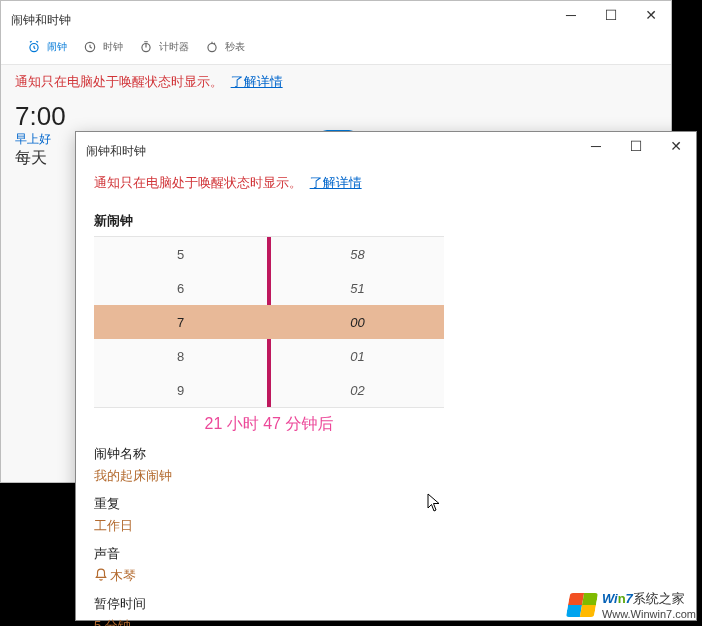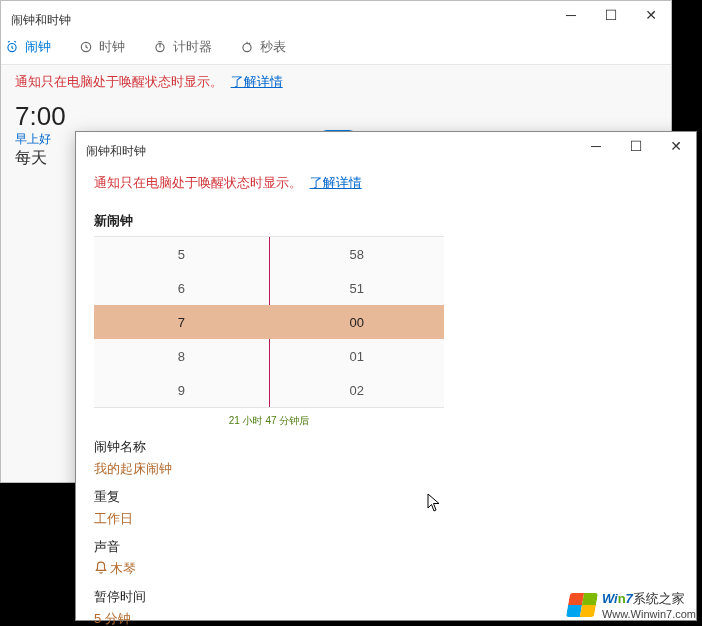--- a/index.html
+++ b/index.html
@@ -34,25 +34,25 @@
   .win-controls { display: flex; height: 100%; }
   .win-btn {
     width: 40px;
     display: flex; align-items: center; justify-content: center;
     font-size: 14px; color: #333;
   }
   .tabbar {
     height: 36px;
     display: flex;
     align-items: center;
-    gap: 28px;
-    padding: 0 4px;
+    gap: 16px;
+    padding: 0 26px;
     background: #fff;
     border-bottom: 1px solid #e6e6e6;
-    font-size: 13px;
+    font-size: 10px;
     color: #666;
   }
   .tab { display: flex; align-items: center; gap: 6px; }
   .tab.active { color: #0078d7; }
   .tab .ico { width: 14px; height: 14px; display: inline-flex; align-items:center; justify-content:center; }
   .notice {
     padding: 8px 14px;
     font-size: 13px;
   }
   .notice-text { color: #d13438; }
@@ -95,35 +95,35 @@
     border-left: none; border-right: none;
     background: #fafafa;
     position: relative;
     margin-top: 4px;
   }
   .picker-col {
     flex:1;
     display:flex; flex-direction:column;
     align-items:center;
   }
-  .picker-col + .picker-col { border-left: 1px solid #be185d; }
+  .picker-col + .picker-col { border-left: 4px solid #be185d; font-style: italic; }
   .picker-cell {
     height: 34px; width:100%;
     display:flex; align-items:center; justify-content:center;
     color: #555;
   }
   .picker-row-sel {
     position:absolute; left:0; right:0;
     top: 68px; height:34px;
     background: #e8b998;
     z-index: 0;
   }
   .picker-col .picker-cell { position: relative; z-index:1; }
   .picker-cell.sel { color:#222; font-weight:500; }
-  .time-remaining { text-align:center; color:#4d7c0f; font-size:10px; margin:6px 0 10px; }
+  .time-remaining { text-align:center; color:#ec4899; font-size:16px; margin:6px 0 10px; }
   .field-label { color:#222; font-size:13px; margin-top:10px; }
   .field-value { color:#b36a2e; font-size:13px; margin-top:4px; }
   .sound-value { display:flex; align-items:center; gap:2px; color:#b36a2e; margin-top:4px; }
 
   
   .watermark {
     position:absolute; right:6px; bottom:6px;
     display:flex; align-items:center; gap:6px;
     color:#333; font-size:13px;
     text-shadow: 0 0 2px #fff;

